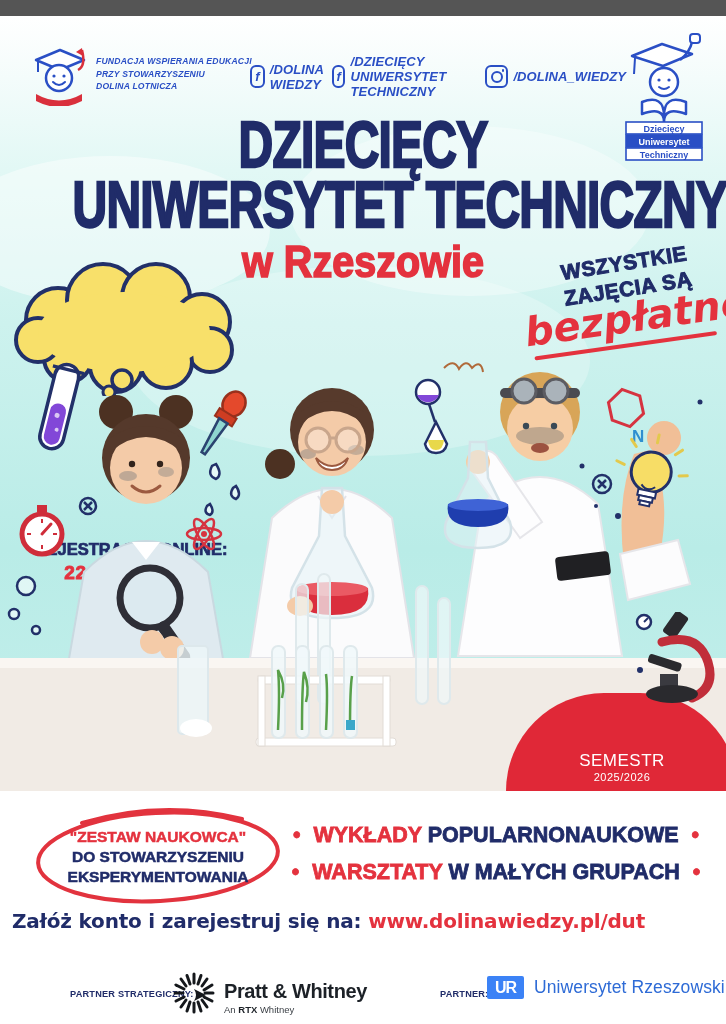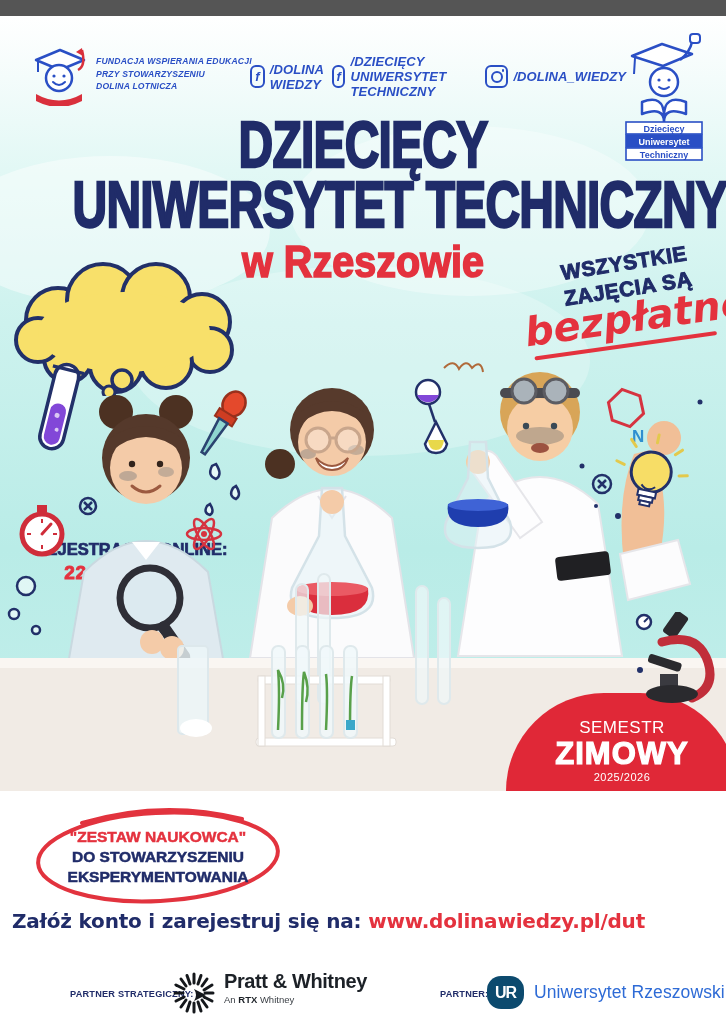--- a/index.html
+++ b/index.html
@@ -54,26 +54,26 @@
   .kit-text .n{color:#202c69;-webkit-text-stroke:.5px #202c69;}
   .bullets{position:absolute;left:276px;top:26px;width:440px;text-align:center;font-weight:bold;font-size:21.5px;line-height:37px;white-space:nowrap;}
   .bullets .rd{color:#e4323e;-webkit-text-stroke:.8px #e4323e;}
   .bullets .nv{color:#202c69;-webkit-text-stroke:.8px #202c69;}
   .bullets .gap{display:inline-block;width:7px;}
   .cta{position:absolute;left:0;top:118px;width:657px;text-align:center;font-family:"DejaVu Sans",sans-serif;font-weight:bold;font-size:20px;letter-spacing:-.2px;}
   .cta .nv{color:#202c69;}
   .cta .rd{color:#e4323e;}
   .partners{position:absolute;left:0;top:178px;width:726px;height:60px;}
   .p-label{position:absolute;font-size:9.2px;font-weight:bold;color:#202c69;letter-spacing:.2px;}
-  .pw{position:absolute;left:172px;top:2px;display:flex;align-items:flex-start;gap:8px;}
+  .pw{position:absolute;left:172px;top:2px;display:flex;align-items:flex-end;gap:8px;}
   .pw-name{font-size:20px;font-weight:bold;color:#1c2127;letter-spacing:-.4px;line-height:1;}
   .pw-sub{font-size:9.5px;color:#3a3f45;margin-top:3px;}
   .pw-sub b{color:#1c2127;}
   .ur{position:absolute;left:487px;top:7px;display:flex;align-items:center;gap:10px;}
-  .ur-box{width:37px;height:33px;background:#0c4a6e;border-radius:14px;display:flex;align-items:center;justify-content:center;
+  .ur-box{width:37px;height:23px;background:#3b82f6;border-radius:2px;display:flex;align-items:center;justify-content:center;
     color:#fff;font-weight:bold;font-size:16px;letter-spacing:-1px;}
   .ur-name{font-size:17.5px;color:#2e6bd6;letter-spacing:.1px;}
 </style>
 </head>
 <body>
 
 <div class="poster">
 
   <div class="blob" style="left:-50px;top:140px;width:320px;height:150px;background:rgba(255,255,255,.45);"></div>
   <div class="blob" style="left:290px;top:110px;width:360px;height:170px;background:rgba(255,255,255,.35);"></div>
@@ -354,37 +354,50 @@
     <circle cx="6" cy="58" r="3" fill="#223069"></circle>
     <rect x="34" y="0" width="15" height="26" rx="3" fill="#2a2a2e" transform="rotate(35 42 13)"></rect>
     <path d="M28 30 q36 -10 46 20 q8 26 -16 36" stroke="#c12e3a" stroke-width="9" fill="none" stroke-linecap="round"></path>
     <rect x="14" y="46" width="34" height="9" rx="3" fill="#2a2a2e" transform="rotate(18 30 50)"></rect>
     <rect x="26" y="62" width="18" height="16" fill="#3a3a40"></rect>
     <ellipse cx="38" cy="82" rx="26" ry="9" fill="#2a2a2e"></ellipse>
   </svg>
 
   <div class="dome">
     <div class="s1">SEMESTR</div>
-    <div class="s2">ZIMOWY</div>
     <div class="s3">2025/2026</div>
   </div>
 
   <div class="bottom">
     <div class="kit">
       <svg width="256" height="104" viewBox="0 0 256 104">
         <ellipse cx="128" cy="52" rx="120" ry="44" fill="none" stroke="#e2333e" stroke-width="4" transform="rotate(-3 128 52)"></ellipse>
         <path d="M52 18 q80 -24 160 -4" fill="none" stroke="#e2333e" stroke-width="4" stroke-linecap="round"></path>
       </svg>
       <div class="kit-text">
         <div class="r">"ZESTAW NAUKOWCA"</div>
         <div class="n">DO STOWARZYSZENIU</div>
         <div class="n">EKSPERYMENTOWANIA</div>
       </div>
     </div>
 
+    <div class="bullets">
+      <div>
+        <span class="rd">•</span><span class="gap"></span>
+        <span class="rd">WYKŁADY</span>
+        <span class="nv">POPULARNONAUKOWE</span><span class="gap"></span>
+        <span class="rd">•</span>
+      </div>
+      <div>
+        <span class="rd">•</span><span class="gap"></span>
+        <span class="rd">WARSZTATY</span>
+        <span class="nv">W MAŁYCH GRUPACH</span><span class="gap"></span>
+        <span class="rd">•</span>
+      </div>
+    </div>
 
     <div class="cta">
       <span class="nv">Załóż konto i zarejestruj się na:</span>
       <span class="rd">www.dolinawiedzy.pl/dut</span>
     </div>
 
     <div class="partners">
       <div class="p-label" style="left:70px;top:20px;">PARTNER STRATEGICZNY:</div>
       <div class="pw">
         <svg width="44" height="44" viewBox="0 0 44 44">

